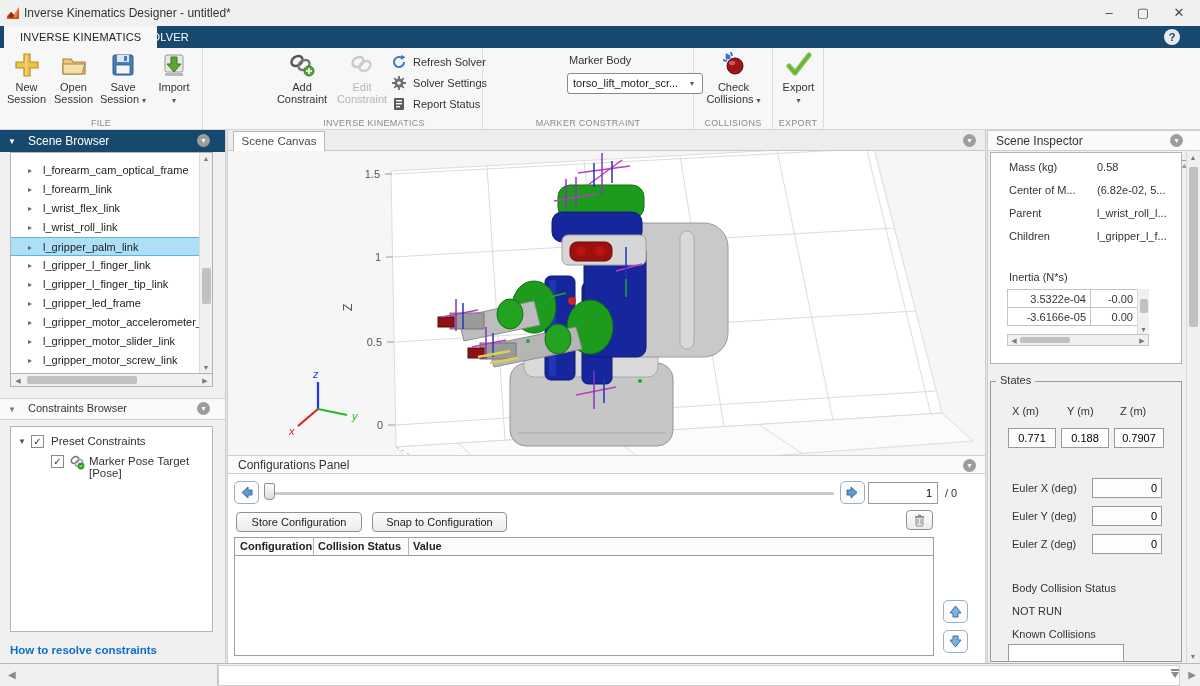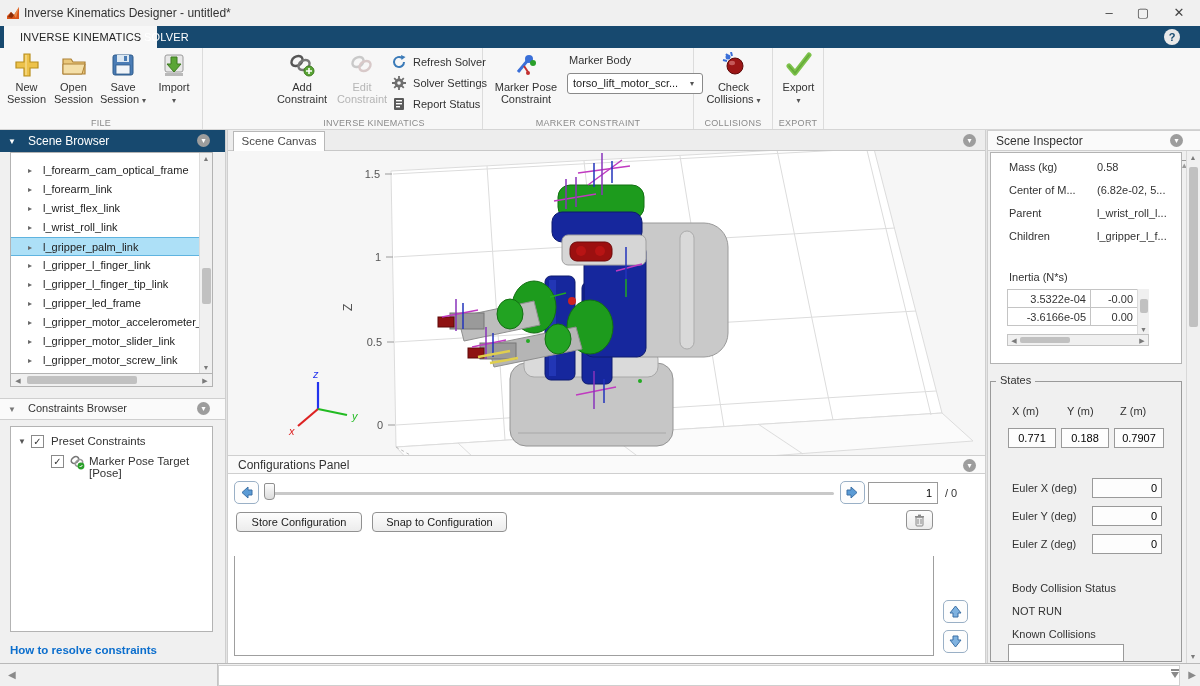--- a/index.html
+++ b/index.html
@@ -197,31 +197,20 @@
           <rect x="4" y="3" width="6" height="1.4" fill="#fff"></rect>
           <rect x="4" y="6" width="6" height="1.4" fill="#fff"></rect>
           <rect x="4" y="9" width="4" height="1.4" fill="#fff"></rect>
         </svg>
         <span>Report Status</span>
       </div>
       <div class="tb-group-label">INVERSE KINEMATICS</div>
     </div>
 
     <div class="tb-group" style="left:483px;width:211px">
-      <div class="big-btn" style="left:8px;width:70px">
-        <svg class="ic" width="28" height="26" viewBox="0 0 28 26">
-          <path d="M6 20L16 8" stroke="#3a6fd8" stroke-width="3" fill="none"></path>
-          <path d="M6 20l3-1-2-2z" fill="#3a6fd8"></path>
-          <circle cx="17" cy="7" r="4" fill="#3a6fd8"></circle>
-          <circle cx="21" cy="11" r="3" fill="#2aa02a"></circle>
-          <path d="M12 14l4 6" stroke="#c23030" stroke-width="2"></path>
-          <circle cx="16" cy="21" r="2" fill="#c23030"></circle>
-        </svg>
-        <span>Marker Pose Constraint</span>
-      </div>
       <div class="abs" style="left:86px;top:6px;font-size:11px;color:#333">Marker Body</div>
       <div id="marker-body-dd" style="left:84px">
         <span>torso_lift_motor_scr...</span>
         <span class="dd-btn">▾</span>
       </div>
       <div class="tb-group-label">MARKER CONSTRAINT</div>
     </div>
 
     <div class="tb-group" style="left:694px;width:79px">
       <div class="big-btn" style="left:12px;width:55px">
@@ -465,20 +454,27 @@
     <div class="push-btn" style="left:144px;top:38px;width:135px">Snap to Configuration</div>
     <div class="push-btn" style="left:678px;top:36px;width:27px">
       <svg width="11" height="13" viewBox="0 0 11 13" style="margin-top:3px">
         <rect x="2" y="3" width="7" height="9" rx="1" fill="#e9e9e9" stroke="#8a8a8a"></rect>
         <rect x="1" y="2" width="9" height="1.6" fill="#8a8a8a"></rect>
         <rect x="4" y="0.6" width="3" height="1.6" fill="#8a8a8a"></rect>
         <path d="M4 5v5M7 5v5" stroke="#8a8a8a"></path>
       </svg>
     </div>
 
+    <div id="cfg-table-hdr">
+      <span class="abs" style="left:5px;top:2px">Configuration</span>
+      <span class="abs" style="left:83px;top:2px">Collision Status</span>
+      <span class="abs" style="left:178px;top:2px">Value</span>
+      <div class="col-div" style="left:78px"></div>
+      <div class="col-div" style="left:173px"></div>
+    </div>
     <div id="cfg-table-body"></div>
 
     <div class="arrow-btn" style="left:715px;top:126px">
       <svg width="13" height="13" viewBox="0 0 13 13">
           <path d="M6.5 1L12 8H9v4H4V8H1z" fill="#7fb2e0" stroke="#3a6fa5"></path>
         </svg>
     </div>
     <div class="arrow-btn" style="left:715px;top:156px">
       <svg width="13" height="13" viewBox="0 0 13 13">
           <path d="M6.5 12L1 5h3V1h5v4h3z" fill="#7fb2e0" stroke="#3a6fa5"></path>

